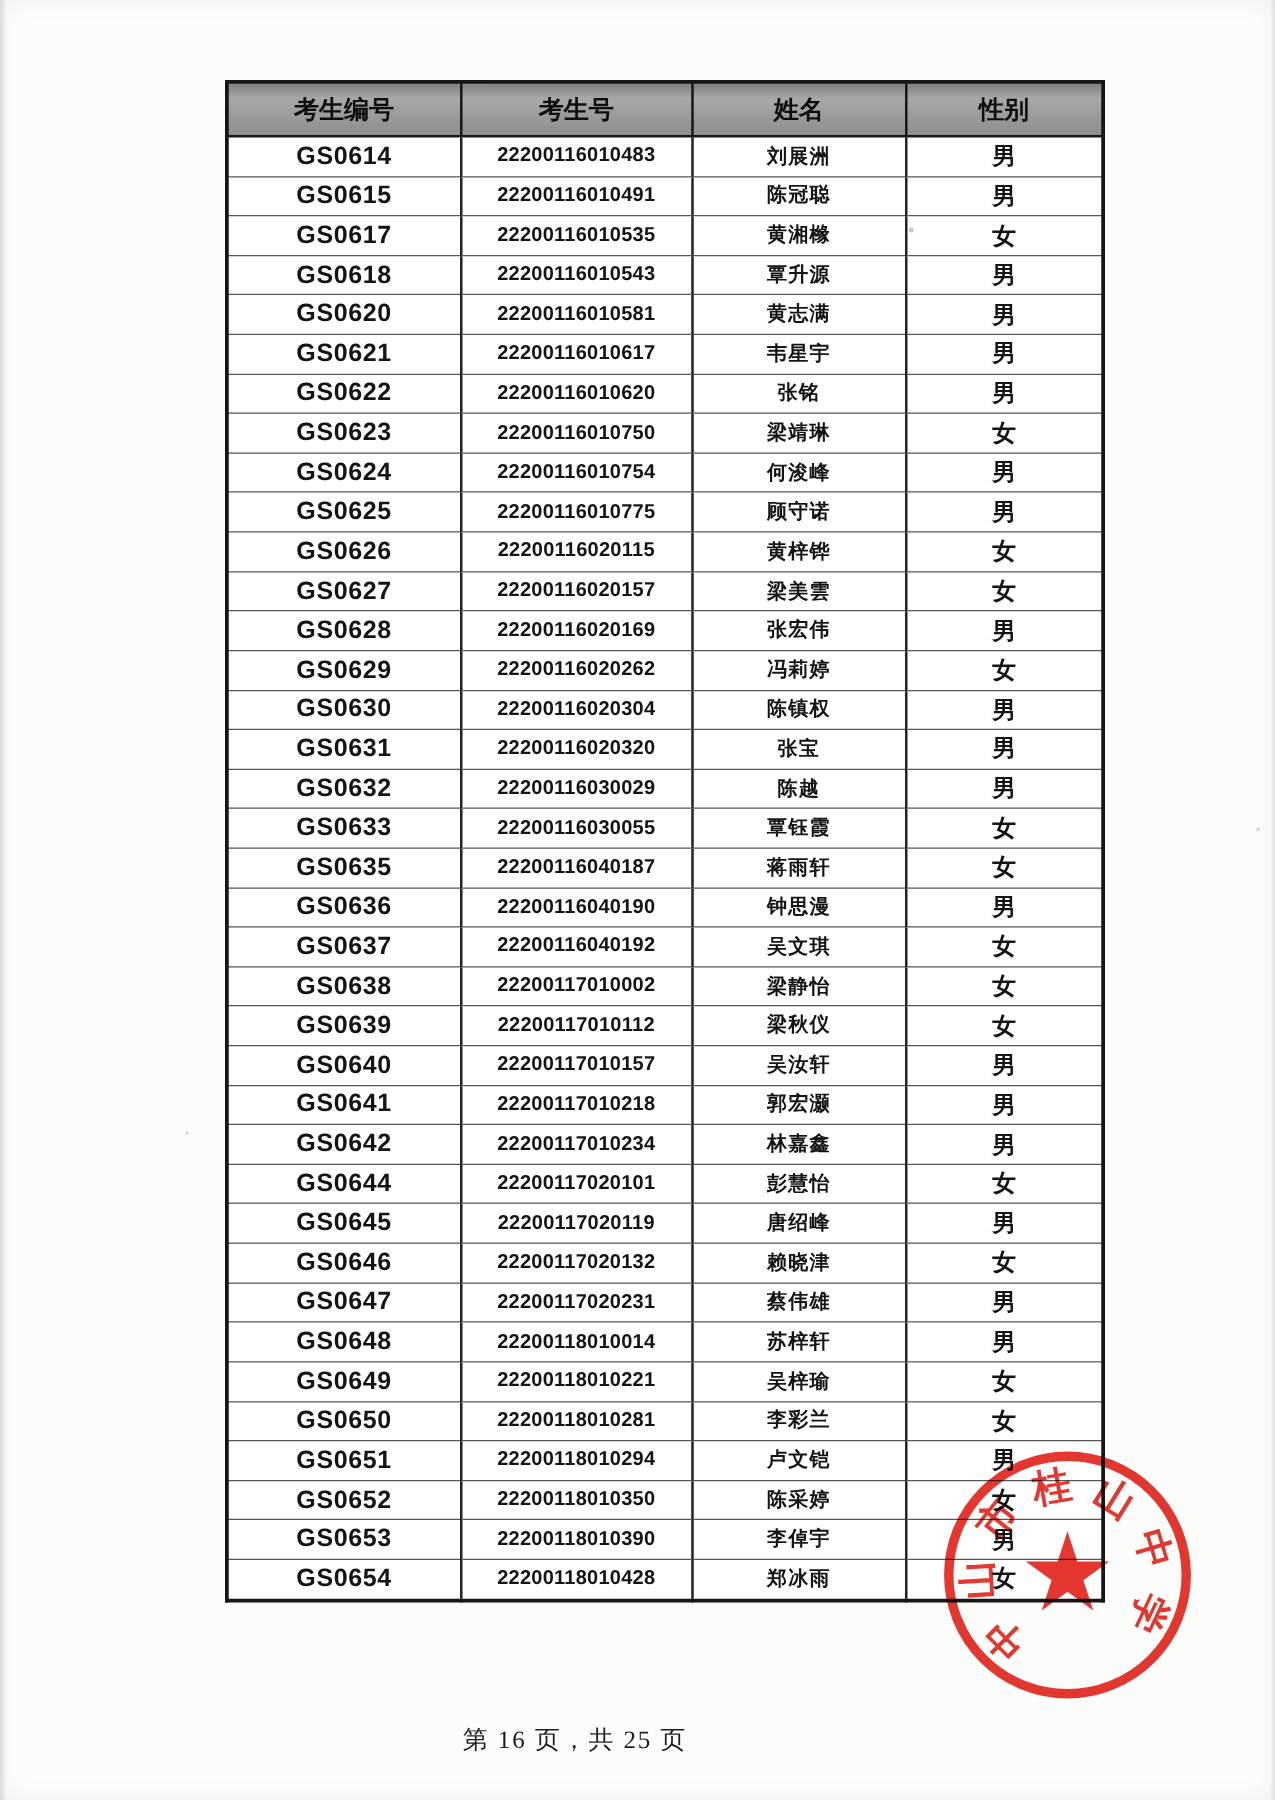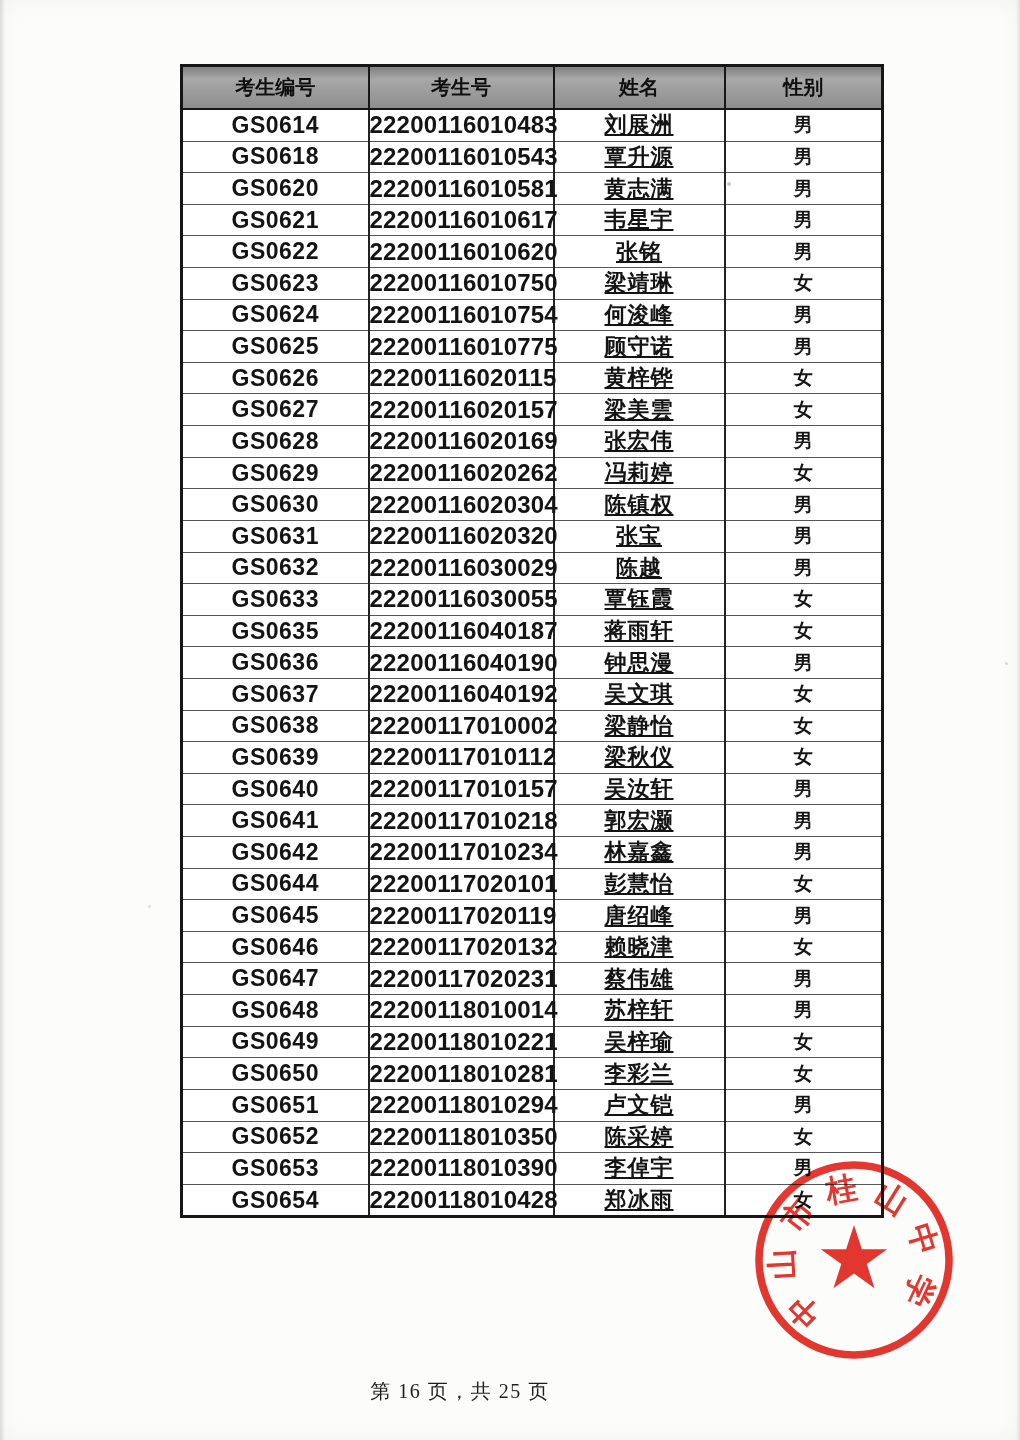--- a/index.html
+++ b/index.html
@@ -34,23 +34,23 @@
     color:#0e0e0e;font-size:20px;font-weight:bold;text-align:center;
     border:2px solid #171717;
   }
   .roster td{
     height:30.62px;padding:0;text-align:center;vertical-align:middle;
     color:#141414;font-weight:bold;
     border-left:2px solid #222;border-right:2px solid #222;
     border-top:1.8px solid #565656;border-bottom:1.8px solid #565656;
     white-space:nowrap;overflow:visible;
   }
-  .roster td.c-code{font-size:23px;letter-spacing:0.5px;}
-  .roster td.c-num{font-size:24px;letter-spacing:0.2px;}
-  .roster td.c-name{font-size:22px;letter-spacing:1px;text-decoration:underline;}
+  .roster td.c-code{font-size:20px;letter-spacing:0.5px;}
+  .roster td.c-num{font-size:16px;letter-spacing:0.2px;}
+  .roster td.c-name{font-size:16px;letter-spacing:1px;}
   .roster td.c-gender{font-size:19px;font-weight:600;}
   .footer{
     position:absolute;left:0;top:1378px;width:920px;
     text-align:center;font-family:"Liberation Serif", serif;
     font-size:20px;color:#1d1d1d;letter-spacing:1.5px;
   }
   svg.stamp{
     position:absolute;left:748px;top:1154px;width:212px;height:212px;
     mix-blend-mode:multiply;opacity:0.92;pointer-events:none;
   }
@@ -85,20 +85,32 @@
       </tr>
     </thead>
     <tbody id="roster-body">
         <tr>
       <td class="c-code">GS0614</td>
       <td class="c-num">22200116010483</td>
       <td class="c-name">刘展洲</td>
       <td class="c-gender">男</td>
     </tr>
         <tr>
+      <td class="c-code">GS0615</td>
+      <td class="c-num">22200116010491</td>
+      <td class="c-name">陈冠聪</td>
+      <td class="c-gender">男</td>
+    </tr>
+        <tr>
+      <td class="c-code">GS0617</td>
+      <td class="c-num">22200116010535</td>
+      <td class="c-name">黄湘橼</td>
+      <td class="c-gender">女</td>
+    </tr>
+        <tr>
       <td class="c-code">GS0618</td>
       <td class="c-num">22200116010543</td>
       <td class="c-name">覃升源</td>
       <td class="c-gender">男</td>
     </tr>
         <tr>
       <td class="c-code">GS0620</td>
       <td class="c-num">22200116010581</td>
       <td class="c-name">黄志满</td>
       <td class="c-gender">男</td>

